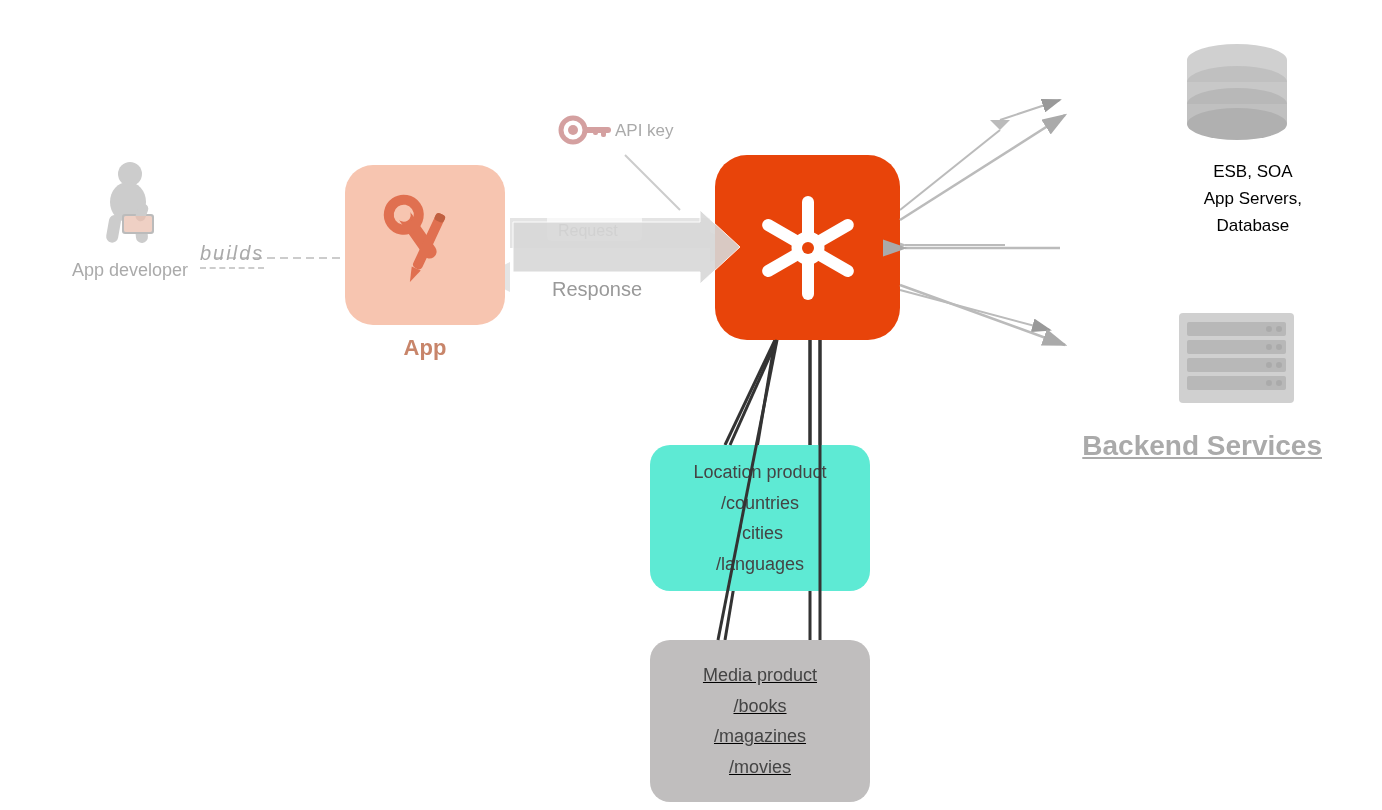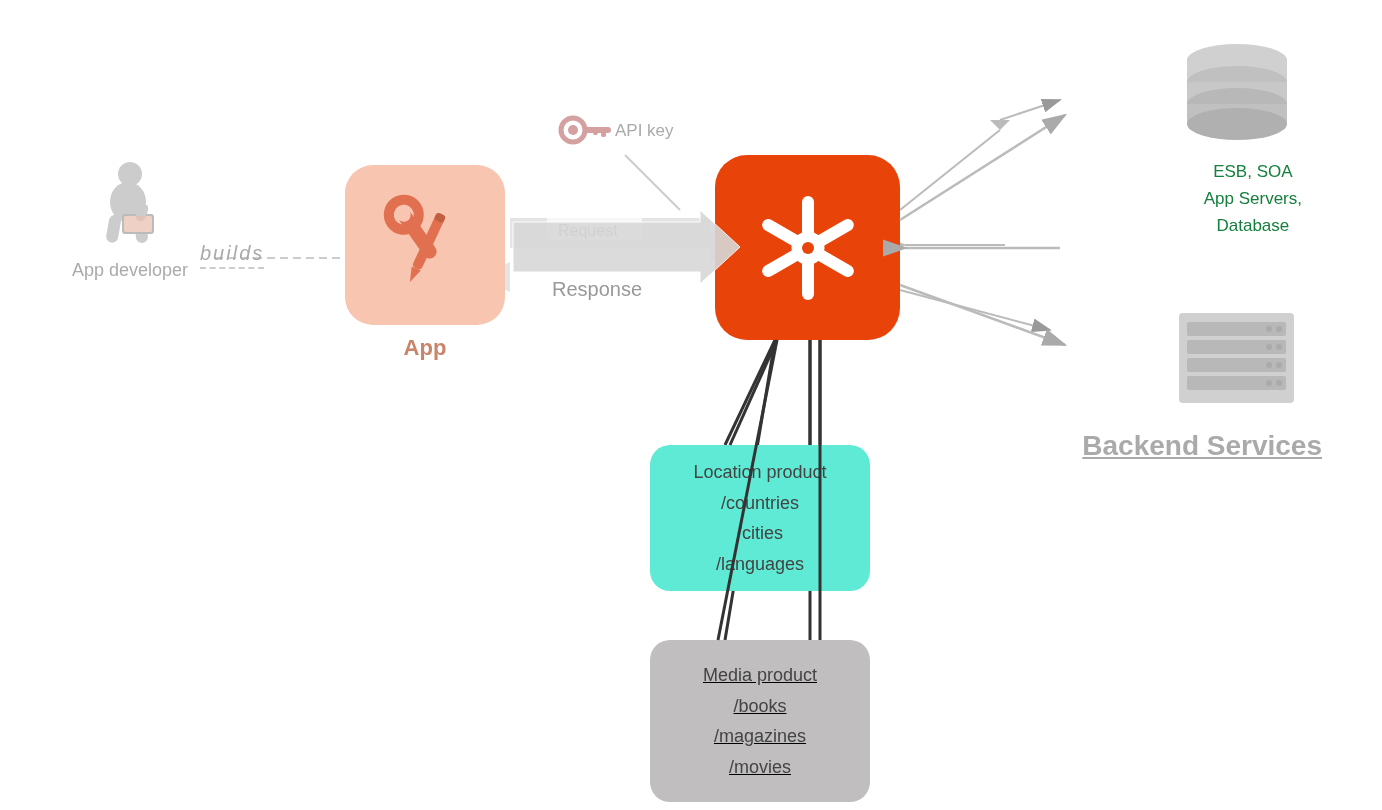--- a/index.html
+++ b/index.html
@@ -314,21 +314,21 @@
 
     <ellipse cx="65" cy="20" rx="50" ry="16" fill="#d0d0d0"></ellipse>
     <rect x="15" y="20" width="100" height="22" fill="#d0d0d0"></rect>
     <ellipse cx="65" cy="42" rx="50" ry="16" fill="#c0c0c0"></ellipse>
     <rect x="15" y="42" width="100" height="22" fill="#c8c8c8"></rect>
     <ellipse cx="65" cy="64" rx="50" ry="16" fill="#b8b8b8"></ellipse>
     <rect x="15" y="64" width="100" height="20" fill="#c0c0c0"></rect>
     <ellipse cx="65" cy="84" rx="50" ry="16" fill="#b0b0b0"></ellipse>
   </svg>
 
-  <div style="position:absolute; right:80px; top:158px; font-size:17px; color:#15803d; text-align:center; line-height:1.6;">
+  <div style="position:absolute; right:80px; top:158px; font-size:17px; color:#000000; text-align:center; line-height:1.6;">
     ESB, SOA<br>App Servers,<br>Database
   </div>
 
   <svg class="server-icon" viewBox="0 0 135 100">
 
     <rect x="10" y="5" width="115" height="90" rx="4" fill="#d0d0d0"></rect>
     <rect x="18" y="14" width="99" height="14" rx="2" fill="#b8b8b8"></rect>
     <rect x="18" y="32" width="99" height="14" rx="2" fill="#b8b8b8"></rect>
     <rect x="18" y="50" width="99" height="14" rx="2" fill="#b8b8b8"></rect>
     <rect x="18" y="68" width="99" height="14" rx="2" fill="#b8b8b8"></rect>

